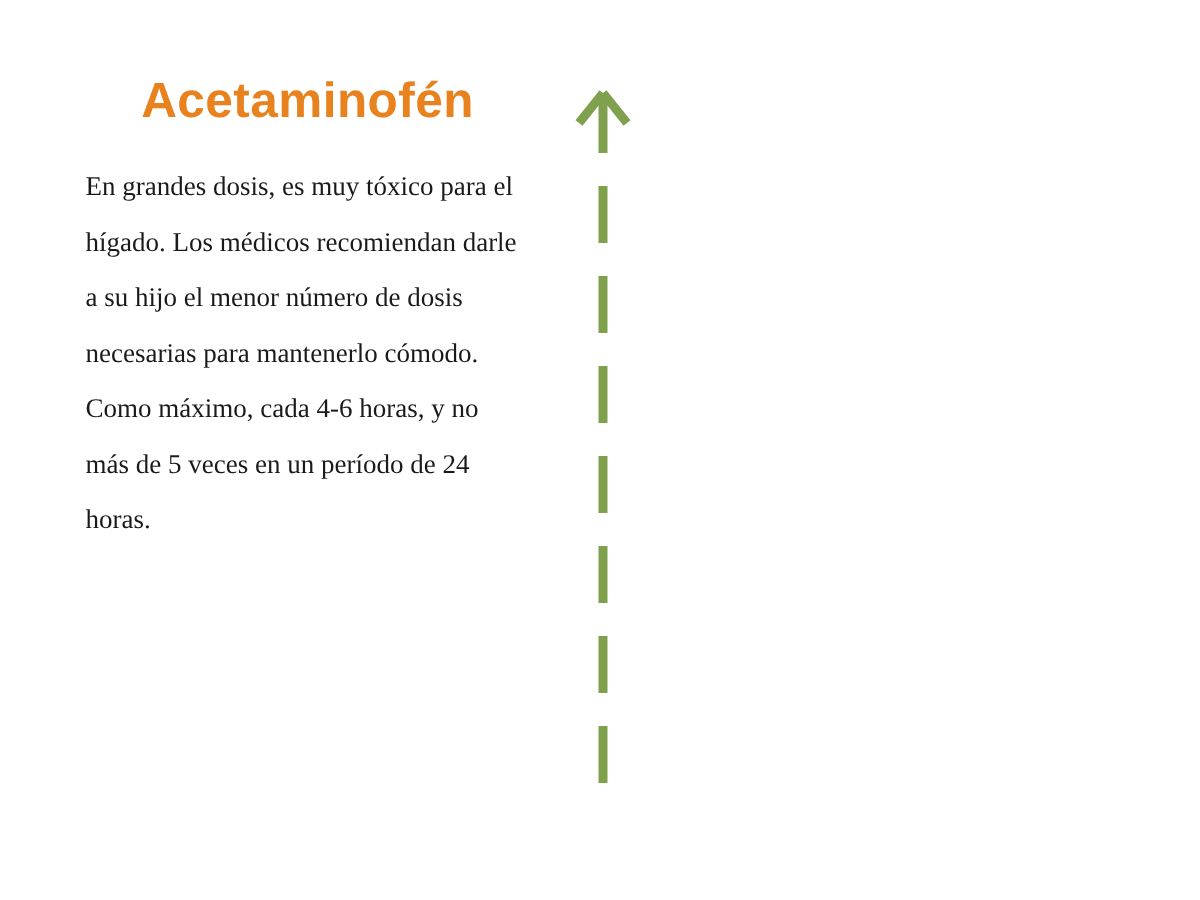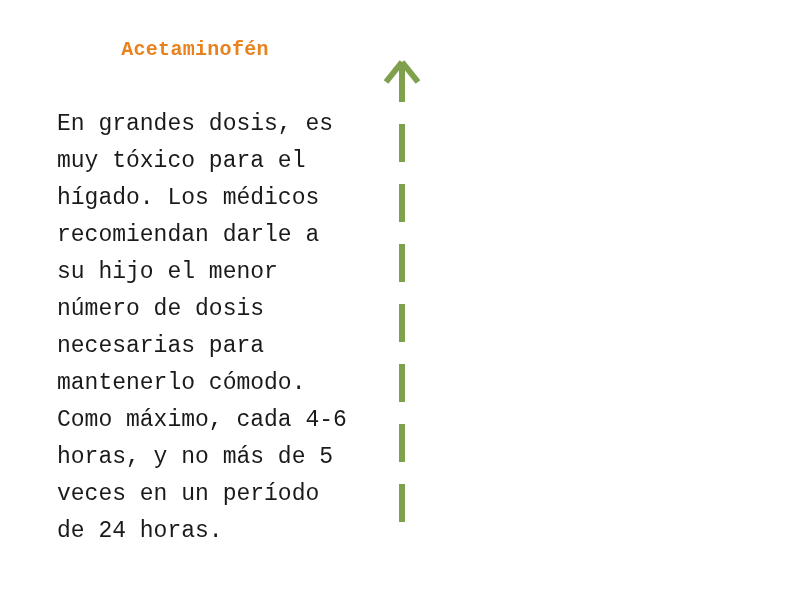--- a/index.html
+++ b/index.html
@@ -26,44 +26,44 @@
   }
   .col-left {
     left: 40px;
     width: 310px;
   }
   .col-right {
     left: 450px;
     width: 320px;
   }
   .col-title {
-    font-family: Liberation Mono, monospace;
+    font-family: Liberation Sans, sans-serif;
     font-weight: bold;
-    font-size: 20px;
+    font-size: 33px;
     color: #E8821E;
     text-align: center;
     letter-spacing: 0.3px;
-    margin: 0;
+    margin: 10px;
   }
   .col-left .col-title {
     position: absolute;
     top: 38px;
     left: 0;
     width: 310px;
   }
   .col-right .col-title {
     position: absolute;
     top: 38px;
     left: 0;
     width: 320px;
   }
   .col-body {
     position: absolute;
-    font-family: Liberation Mono, monospace;
-    font-size: 23px;
+    font-family: Liberation Serif, serif;
+    font-size: 18px;
     line-height: 37px;
     color: #1a1a1a;
     white-space: pre-wrap;
   }
   .col-left .col-body {
     top: 106px;
     left: 17px;
     width: 293px;
   }
   .col-right .col-body {

